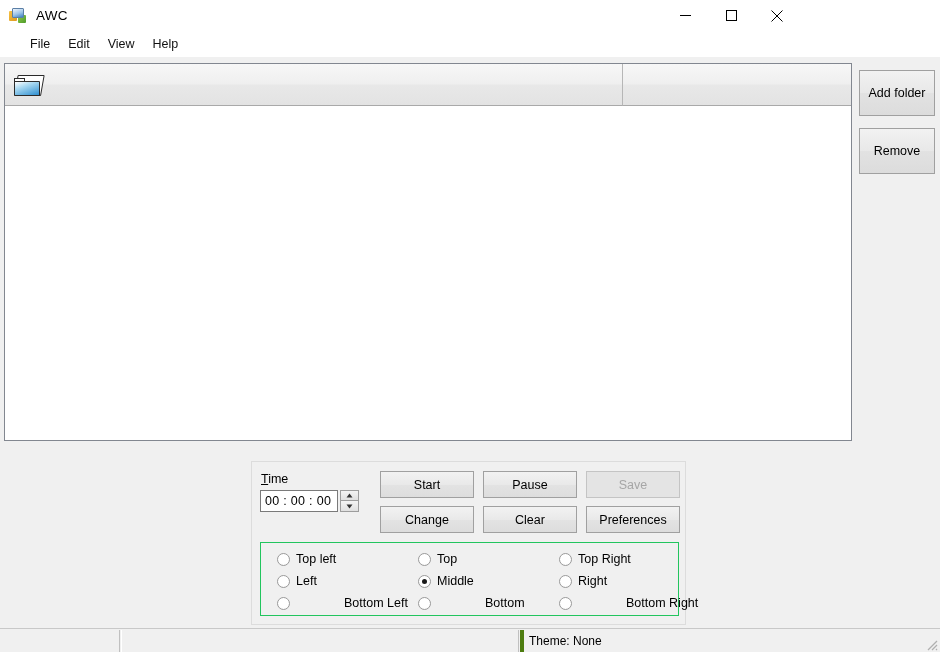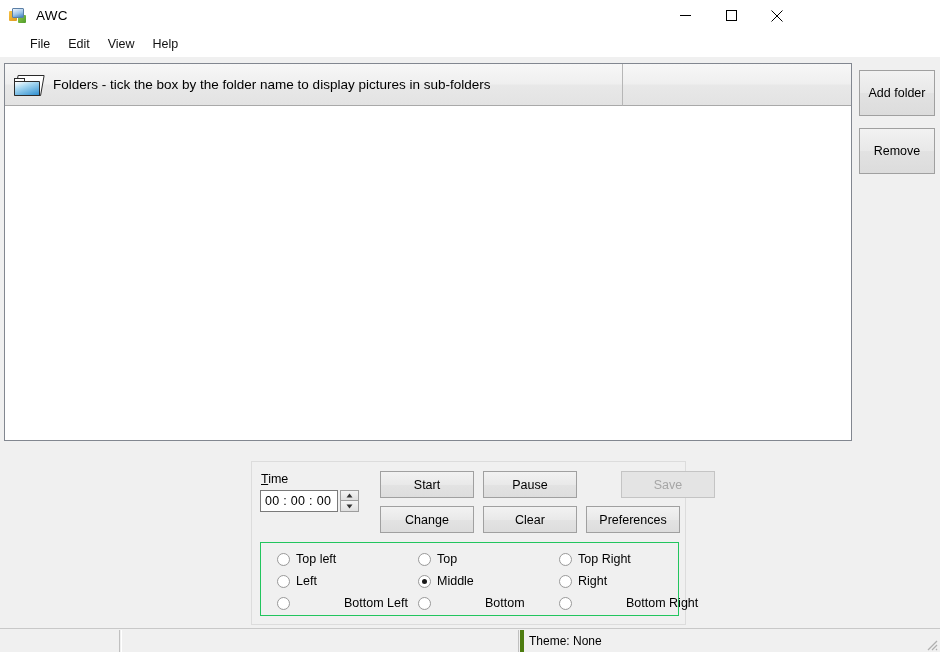--- a/index.html
+++ b/index.html
@@ -259,21 +259,20 @@
     display: flex;
     align-items: center;
     justify-content: center;
     font-family: "Liberation Sans", sans-serif;
     white-space: nowrap;
   }
   .ctl-btn.disabled {
     color: #a6a6a6;
     background: #e4e4e4;
     border-color: #c4c4c4;
-    margin-left: 35px;
   }
   .r1 { top: 9px; }
   .r2 { top: 44px; }
   .c1 { left: 128px; }
   .c2 { left: 231px; }
   .c3 { left: 334px; }
 
   
   .radio-group {
     position: absolute;
@@ -386,21 +385,20 @@
 <div class="client">
 
   <div class="list-panel">
     <div class="list-header">
       <div class="col col-folders">
         <div class="folder-icon">
           <div class="fi-back"></div>
           <div class="fi-tab"></div>
           <div class="fi-front"></div>
         </div>
-        <span class="col-label">Folders - tick the box by the folder name to display pictures in sub-folders</span>
       </div>
       <div class="col col-blank">
         <span class="col-label"></span>
       </div>
     </div>
     <div class="list-body"></div>
   </div>
 
   <div class="side-btn side-btn-add">Add folder</div>
   <div class="side-btn side-btn-remove">Remove</div>

